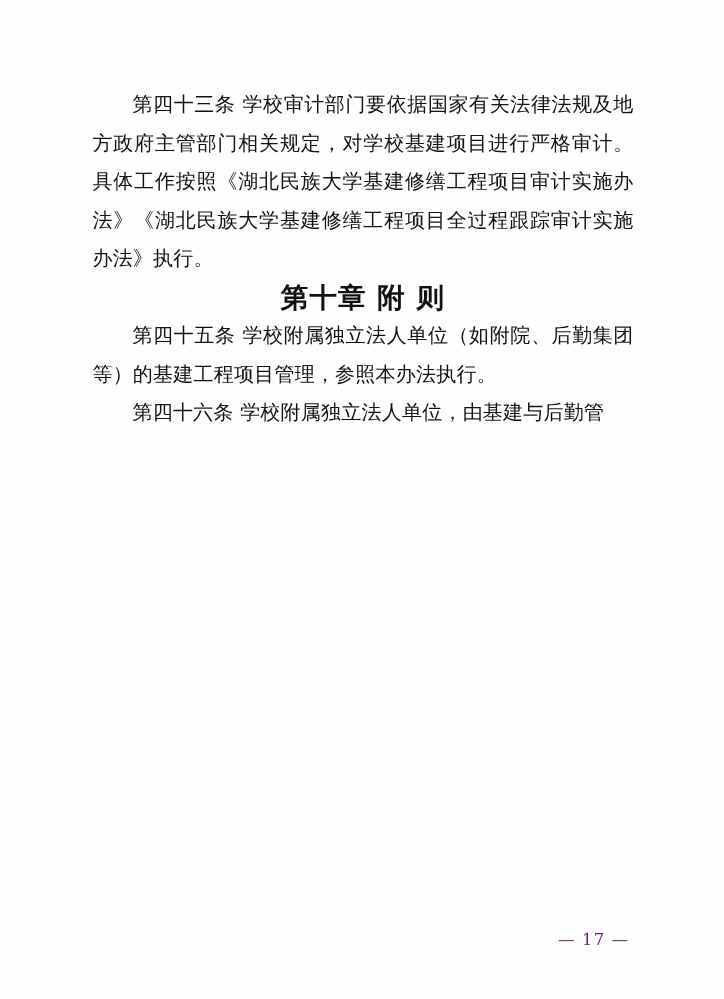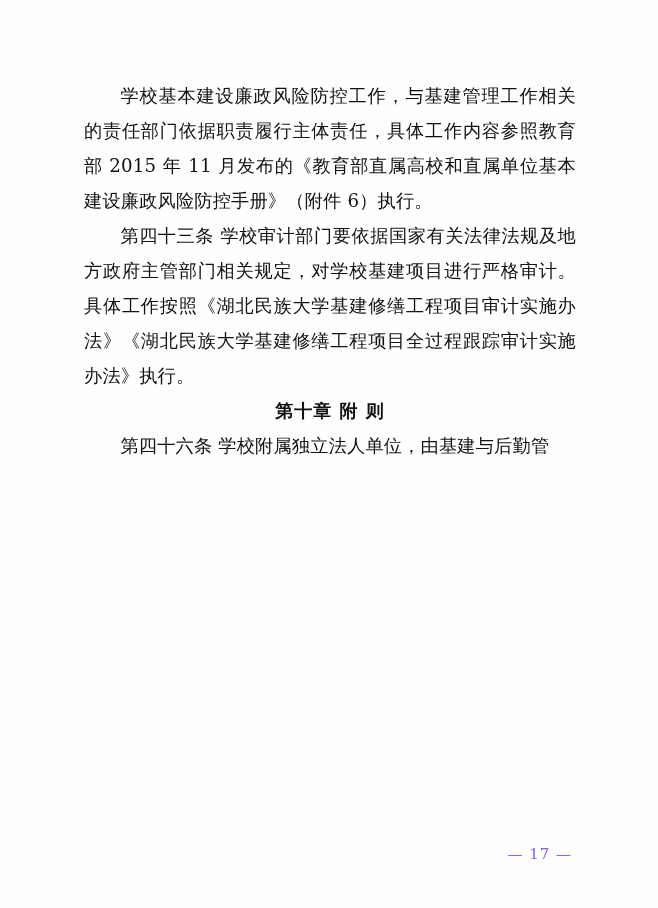--- a/index.html
+++ b/index.html
@@ -32,52 +32,52 @@
     font-size: 18.2px;
     line-height: 35px;
     text-align: justify;
     text-justify: inter-ideograph;
     text-indent: 2em;
     margin: 0 0 0 0;
     letter-spacing: 0.2px;
     word-break: break-all;
   }
   .chapter-title {
-    font-size: 18px;
+    font-size: 25px;
     line-height: 35px;
     text-align: center;
     font-weight: bold;
     margin: 0;
     letter-spacing: 1px;
   }
   .footer {
     position: absolute;
     left: 0;
     top: 845px;
     width: 658px;
     text-align: right;
     padding-right: 86px;
     box-sizing: border-box;
     font-size: 15px;
     letter-spacing: 1px;
-    color: #8b5cf6;
+    color: #701a75;
   }
 </style>
 </head>
 <body>
 
 <div class="page">
   <div class="content">
 
-    <p class="para">学校基本建设廉政风险防控工作，与基建管理工作相关的责任部门依据职责履行主体责任，具体工作内容参照教育部 2015 年 11 月发布的《教育部直属高校和直属单位基本建设廉政风险防控手册》（附件 6）执行。</p>
 
     <p class="para">第四十三条 学校审计部门要依据国家有关法律法规及地方政府主管部门相关规定，对学校基建项目进行严格审计。具体工作按照《湖北民族大学基建修缮工程项目审计实施办法》《湖北民族大学基建修缮工程项目全过程跟踪审计实施办法》执行。</p>
 
 
     <p class="chapter-title">第十章  附  则</p>
 
+    <p class="para">第四十五条 学校附属独立法人单位（如附院、后勤集团等）的基建工程项目管理，参照本办法执行。</p>
 
     <p class="para">第四十六条 学校附属独立法人单位，由基建与后勤管</p>
 
   </div>
 
   <div class="footer">— 17 —</div>
 </div>
 
 </body></html>

